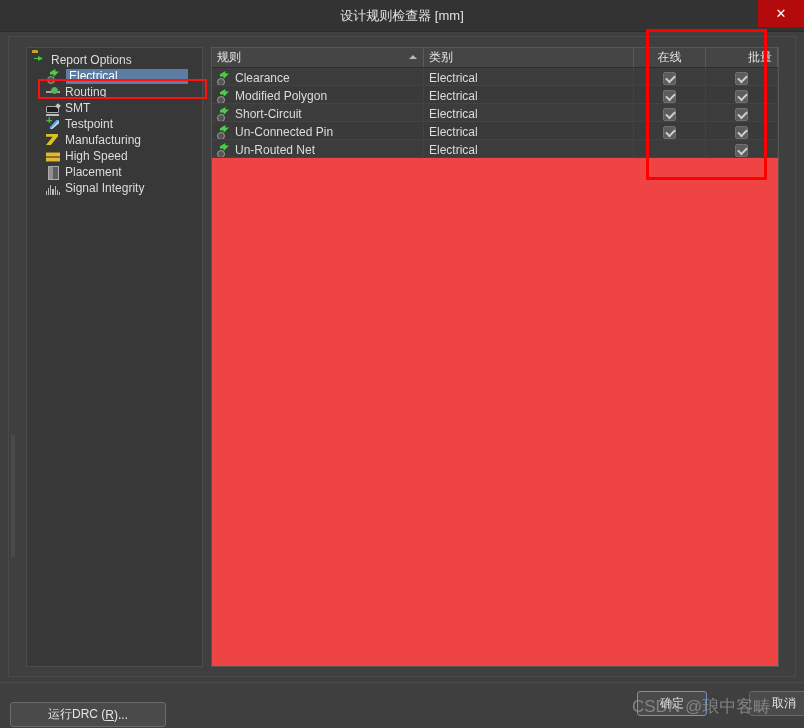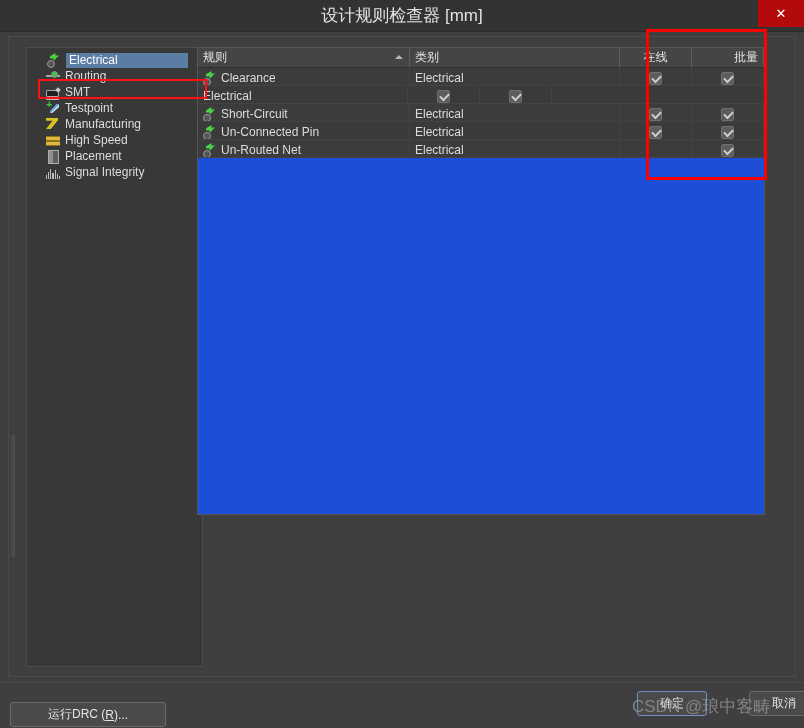--- a/index.html
+++ b/index.html
@@ -32,21 +32,21 @@
     background: #333333;
     position: relative;
     flex: 0 0 auto;
     border-bottom: 1px solid #2b2b2b;
   }
   #title-text {
     position: absolute;
     left: 0; right: 0; top: 0;
     line-height: 31px;
     text-align: center;
-    font-size: 17px;
+    font-size: 13px;
     color: #e2e2e2;
   }
   #close-button {
     position: absolute;
     right: 0; top: 0;
     width: 46px;
     height: 27px;
     background: #b30b0b;
     color: #ffffff;
     font-size: 13px;
@@ -306,25 +306,25 @@
   }
   .ic-signal i {
     display: block;
     width: 2px;
     background: #bdbdbd;
   }
 
   
   #list-panel {
     position: absolute;
-    left: 188px;
+    left: 202px;
     top: 10px;
     width: 568px;
-    height: 468px;
-    background: #1d4ed8;
+    height: 620px;
+    background: #ef4444;
     border: 1px solid #575757;
     box-sizing: border-box;
     overflow: hidden;
   }
   #list-header {
     display: flex;
     height: 19px;
     background: #454545;
     border-bottom: 1px solid #2e2e2e;
     font-size: 12px;
@@ -497,20 +497,24 @@
   <div id="titlebar">
     <div id="title-text">设计规则检查器 [mm]</div>
     <div id="close-button">✕</div>
   </div>
 
   <div id="dialog-body">
 
     <div id="left-grip"></div>
 
     <div id="tree-panel">
+        <div class="tree-item">
+          <span class="tree-icon"><span class="ic-folder"></span></span>
+          <span class="tree-label">Report Options</span>
+        </div>
         <div class="tree-item child selected">
           <span class="tree-icon"><span class="ic-electrical"></span></span>
           <span class="tree-label">Electrical</span>
         </div>
         <div class="tree-item child">
           <span class="tree-icon"><span class="ic-routing"></span></span>
           <span class="tree-label">Routing</span>
         </div>
         <div class="tree-item child">
           <span class="tree-icon"><span class="ic-smt"></span></span>
@@ -572,20 +576,24 @@
             </div>
             <div class="cell col-cat">Electrical</div>
             <div class="cell col-online">
               <span class="chk"></span>
             </div>
             <div class="cell col-batch">
               <span class="chk"></span>
             </div>
           </div>
           <div class="lrow">
+            <div class="cell col-rule">
+              <span class="rule-icon"></span>
+              <span>Modified Polygon</span>
+            </div>
             <div class="cell col-cat">Electrical</div>
             <div class="cell col-online">
               <span class="chk"></span>
             </div>
             <div class="cell col-batch">
               <span class="chk"></span>
             </div>
           </div>
           <div class="lrow">
             <div class="cell col-rule">

